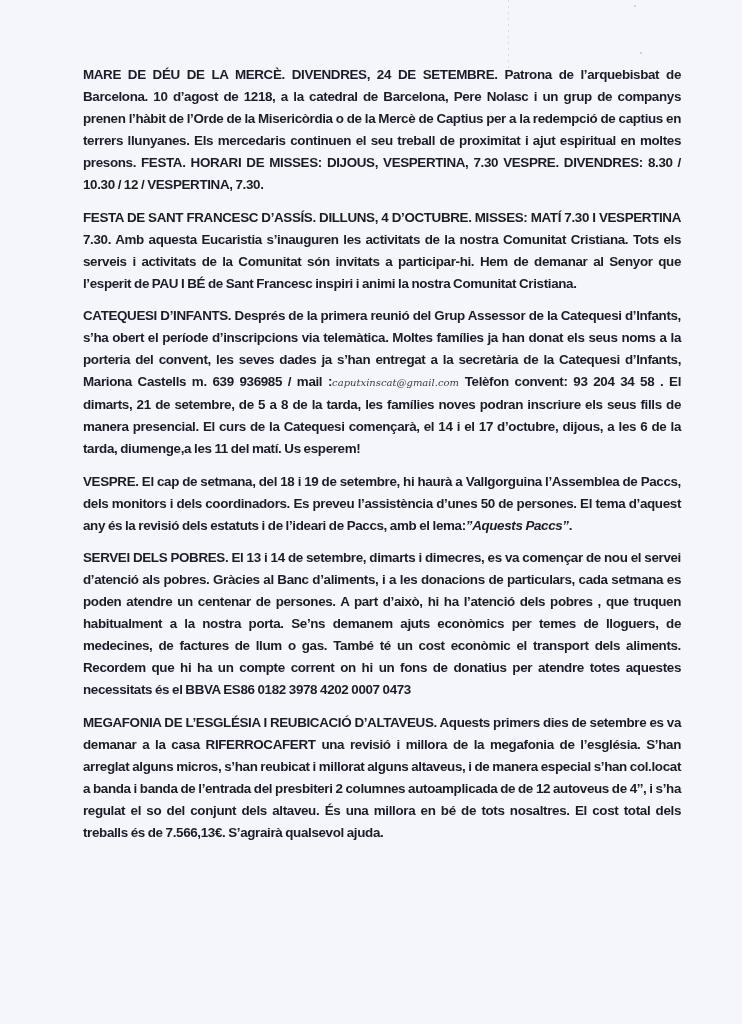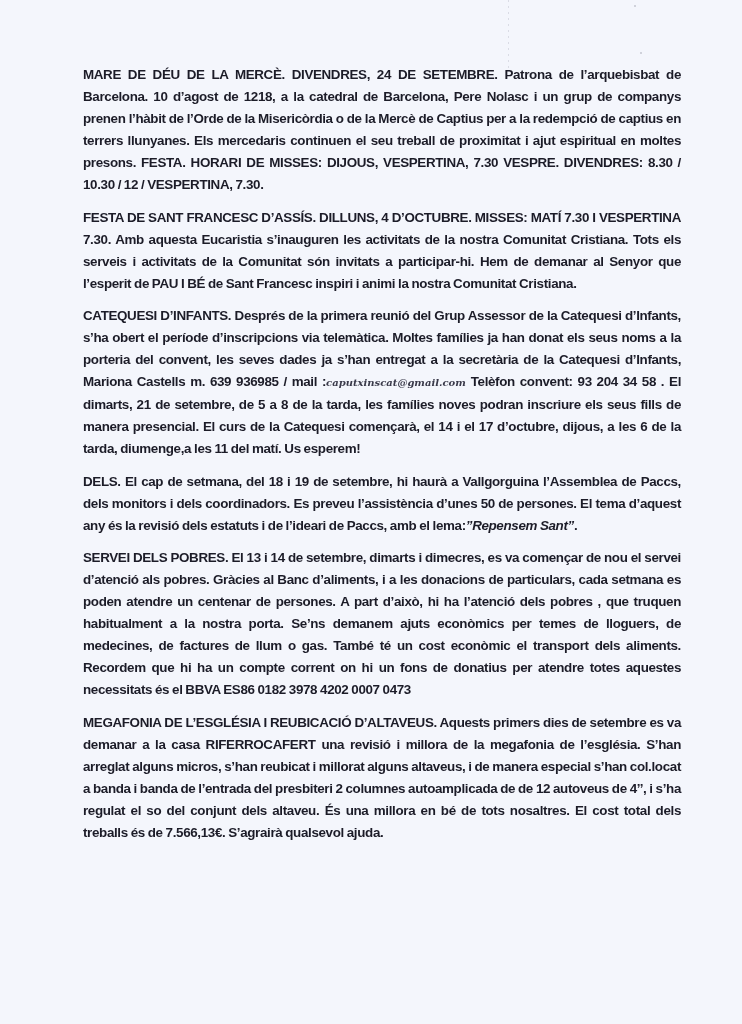--- a/index.html
+++ b/index.html
@@ -19,21 +19,21 @@
     word-spacing: -0.5px;
   }
   .para {
     margin: 0 0 10.5px 0;
     text-align: justify;
     text-align-last: left;
   }
   .hand {
     font-family: "DejaVu Serif", serif;
     font-style: italic;
-    font-weight: bold;
+    font-weight: normal;
     font-size: 10px;
     letter-spacing: 0;
     color: #3a3a4a;
   }
   .it { font-style: italic; }
   .scan-line {
     position: absolute; left: 508px; top: 0; width: 1px; height: 70px;
     background: repeating-linear-gradient(to bottom, #c9cbd6 0 2px, transparent 2px 6px);
     opacity: 0.6;
   }
@@ -47,19 +47,19 @@
 <div class="speck" style="left:640px;top:52px"></div>
 
 <div class="page">
 
   <p class="para"><span>MARE DE DÉU DE LA MERCÈ. DIVENDRES, 24 DE SETEMBRE.</span><span> Patrona de l’arquebisbat de Barcelona.  10 d’agost de 1218, a la catedral de Barcelona, Pere Nolasc i un grup de companys prenen l’hàbit de l’Orde de la Misericòrdia o de la Mercè de Captius per a la redempció de captius en terrers llunyanes. Els mercedaris continuen el seu treball de proximitat i ajut espiritual en moltes presons. FESTA. HORARI DE MISSES: DIJOUS, VESPERTINA, 7.30 VESPRE. DIVENDRES: 8.30 / 10.30 / 12 / VESPERTINA, 7.30.</span></p>
 
   <p class="para"><span>FESTA DE SANT FRANCESC D’ASSÍS. DILLUNS, 4 D’OCTUBRE.</span><span> MISSES: MATÍ 7.30 I VESPERTINA  7.30. Amb aquesta Eucaristia s’inauguren les activitats de la nostra Comunitat Cristiana. Tots els serveis i activitats de la Comunitat són invitats a participar-hi. Hem de demanar al Senyor que l’esperit de PAU I BÉ de Sant Francesc inspiri i animi la nostra Comunitat Cristiana.</span></p>
 
   <p class="para"><span>CATEQUESI D’INFANTS.</span><span> Després de la primera reunió del Grup Assessor de la Catequesi d’Infants, s’ha obert el període d’inscripcions via  telemàtica. Moltes famílies ja han donat els seus noms a la porteria del convent, les seves dades ja s’han entregat a la secretària de la Catequesi d’Infants, Mariona Castells m. 639 936985 / mail :</span><span class="hand">caputxinscat@gmail.com</span><span> Telèfon convent: 93 204 34 58 . El dimarts, 21 de setembre, de 5 a 8 de la tarda, les famílies noves podran inscriure els seus fills de manera presencial. El curs de la Catequesi començarà, el 14 i el 17 d’octubre, dijous, a les 6 de la tarda, diumenge,a les 11 del matí. Us esperem!</span></p>
 
-  <p class="para"><span>DELS.</span><span> El cap de setmana, del 18 i 19 de setembre, hi haurà a Vallgorguina l’Assemblea de Paccs, dels monitors i dels coordinadors. Es preveu l’assistència d’unes 50 de persones. El tema d’aquest any és la revisió dels estatuts i de l’ideari de Paccs, amb el lema:</span><span class="it">”Repensem Sant”</span><span>.</span></p>
+  <p class="para"><span>VESPRE.</span><span> El cap de setmana, del 18 i 19 de setembre, hi haurà a Vallgorguina l’Assemblea de Paccs, dels monitors i dels coordinadors. Es preveu l’assistència d’unes 50 de persones. El tema d’aquest any és la revisió dels estatuts i de l’ideari de Paccs, amb el lema:</span><span class="it">”Aquests Paccs”</span><span>.</span></p>
 
   <p class="para"><span>SERVEI DELS POBRES.</span><span> El 13 i 14 de setembre, dimarts i dimecres, es va començar de nou el servei d’atenció als pobres. Gràcies al Banc d’aliments, i a les donacions de particulars, cada setmana es poden atendre un centenar de persones. A part d’això, hi ha l’atenció dels pobres , que truquen habitualment a la nostra porta. Se’ns demanem ajuts econòmics per temes de lloguers, de medecines, de factures de llum o gas. També té un cost econòmic el transport dels aliments. Recordem que  hi ha un compte corrent on hi un fons de donatius per atendre totes aquestes necessitats és el BBVA ES86 0182 3978 4202 0007 0473</span></p>
 
   <p class="para"><span>MEGAFONIA DE L’ESGLÉSIA I REUBICACIÓ D’ALTAVEUS.</span><span> Aquests primers dies de setembre es va demanar a la casa RIFERROCAFERT una revisió i millora de la megafonia de l’església. S’han arreglat alguns micros, s’han reubicat i millorat alguns altaveus, i de manera especial s’han col.locat a banda i banda de l’entrada del presbiteri 2 columnes autoamplicada de de 12 autoveus de 4’’, i s’ha regulat el so del conjunt dels altaveu. És una millora  en bé de tots nosaltres. El cost total dels treballs és de 7.566,13€. S’agrairà qualsevol ajuda.</span></p>
 
 </div>
 
 </body></html>

